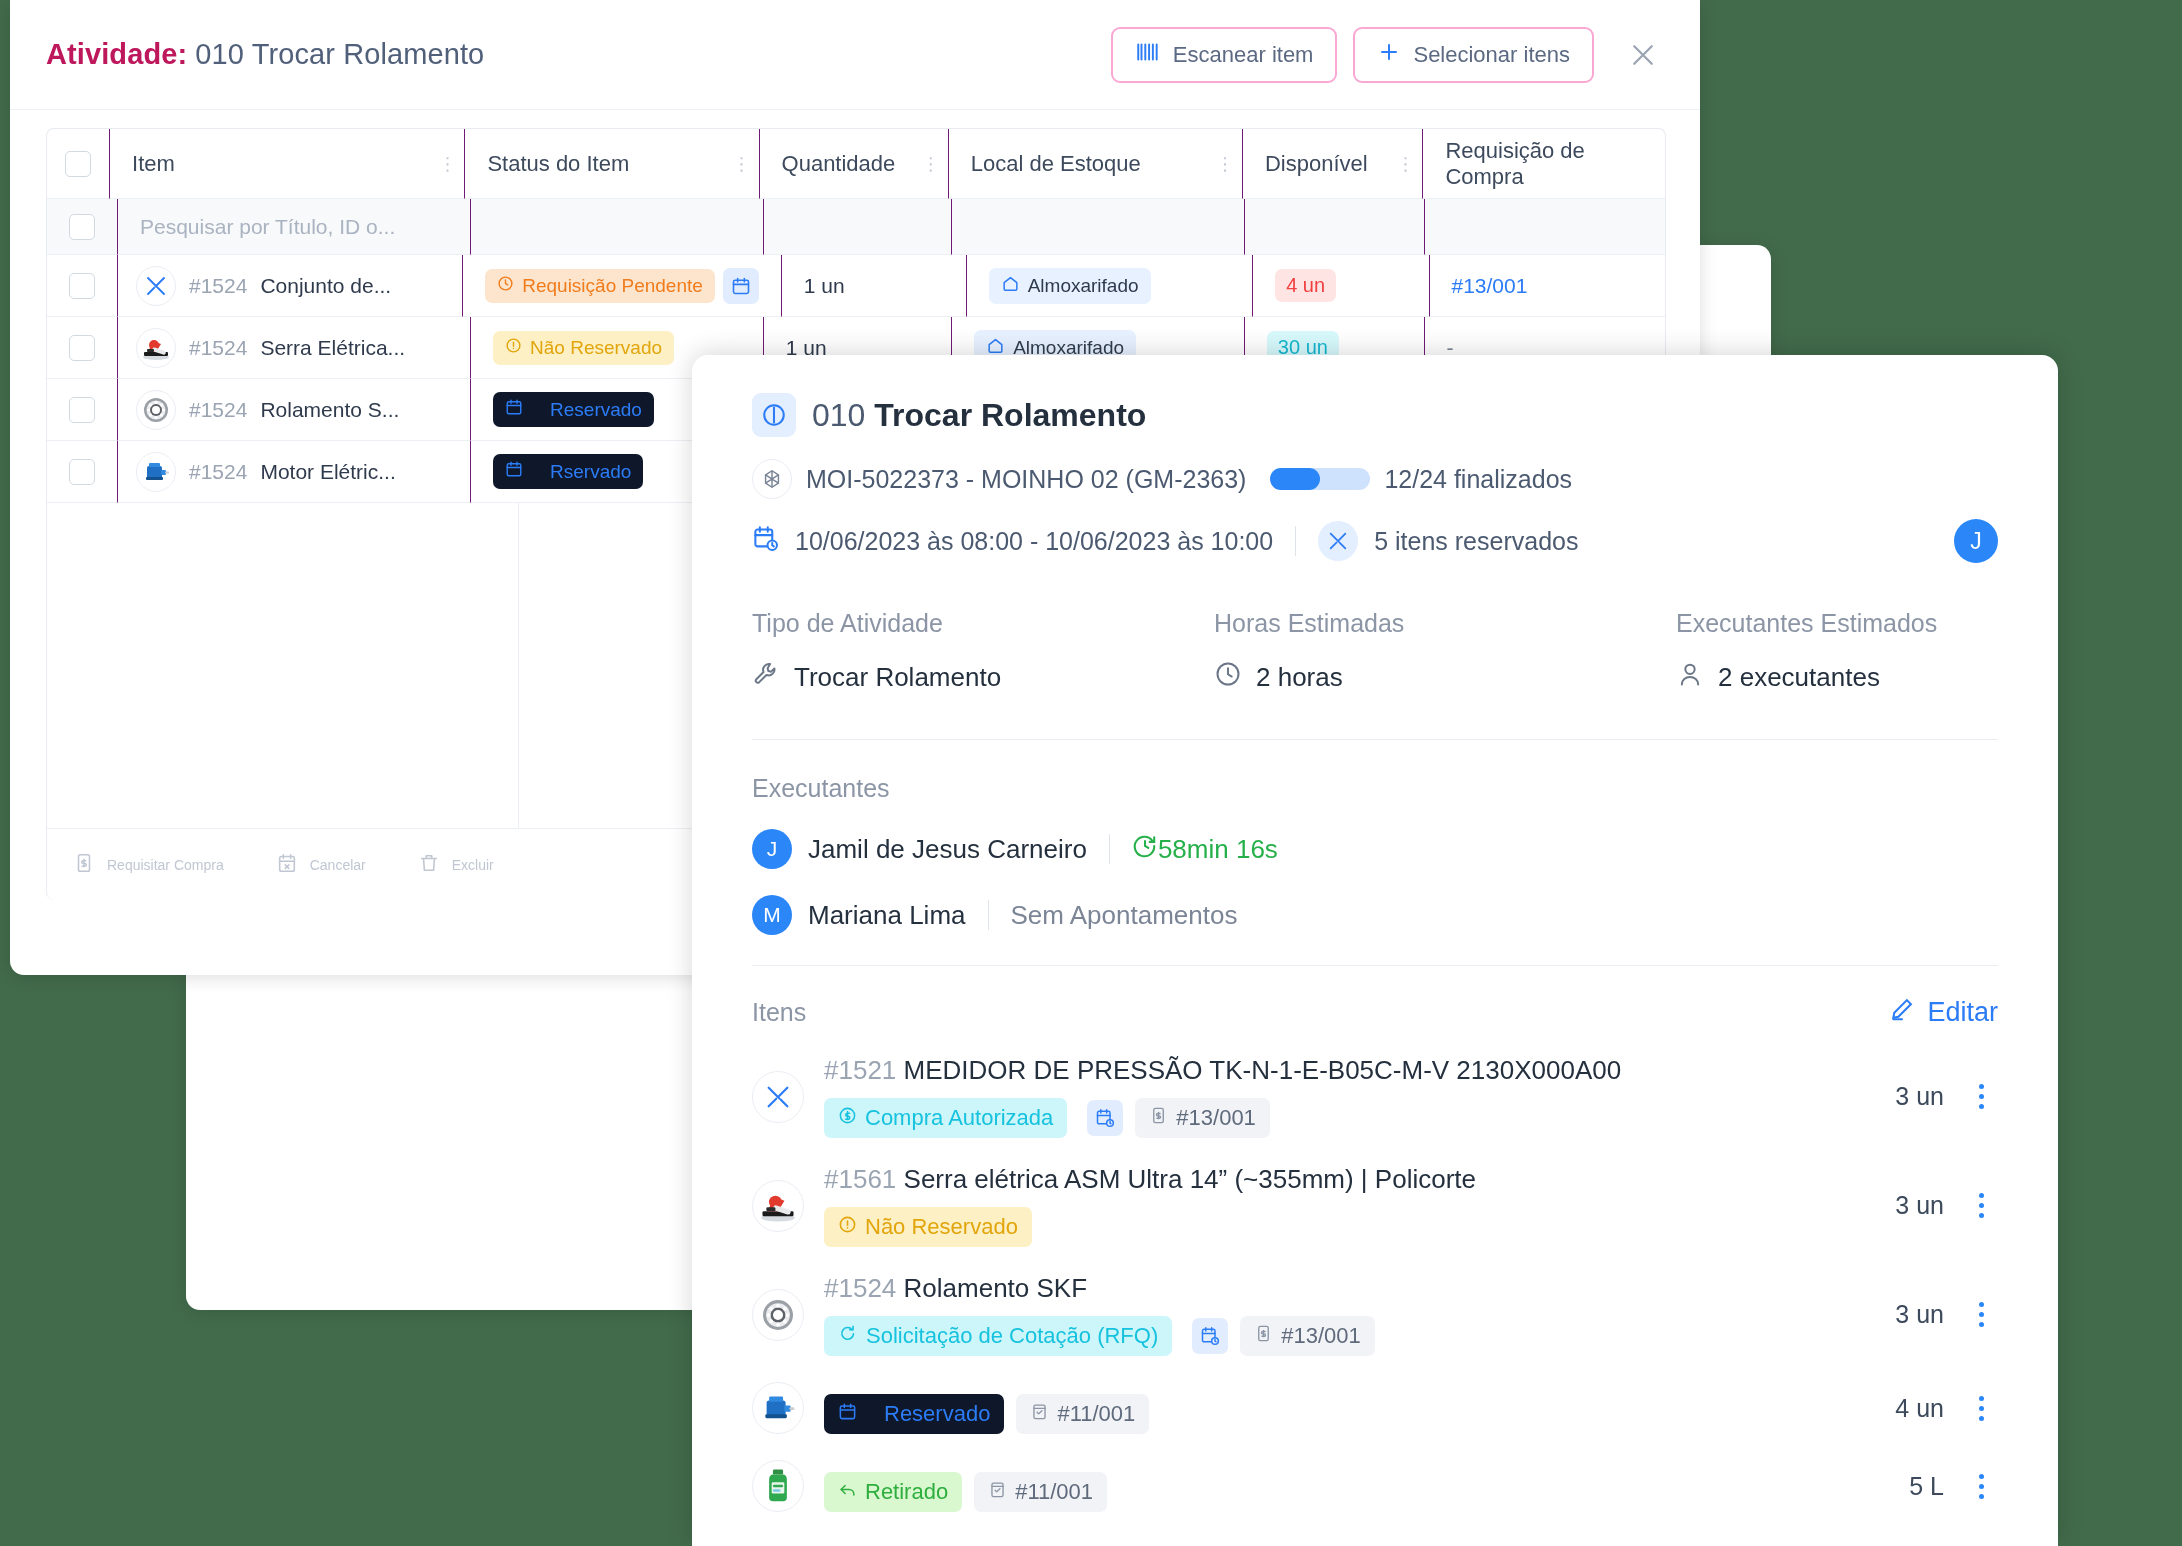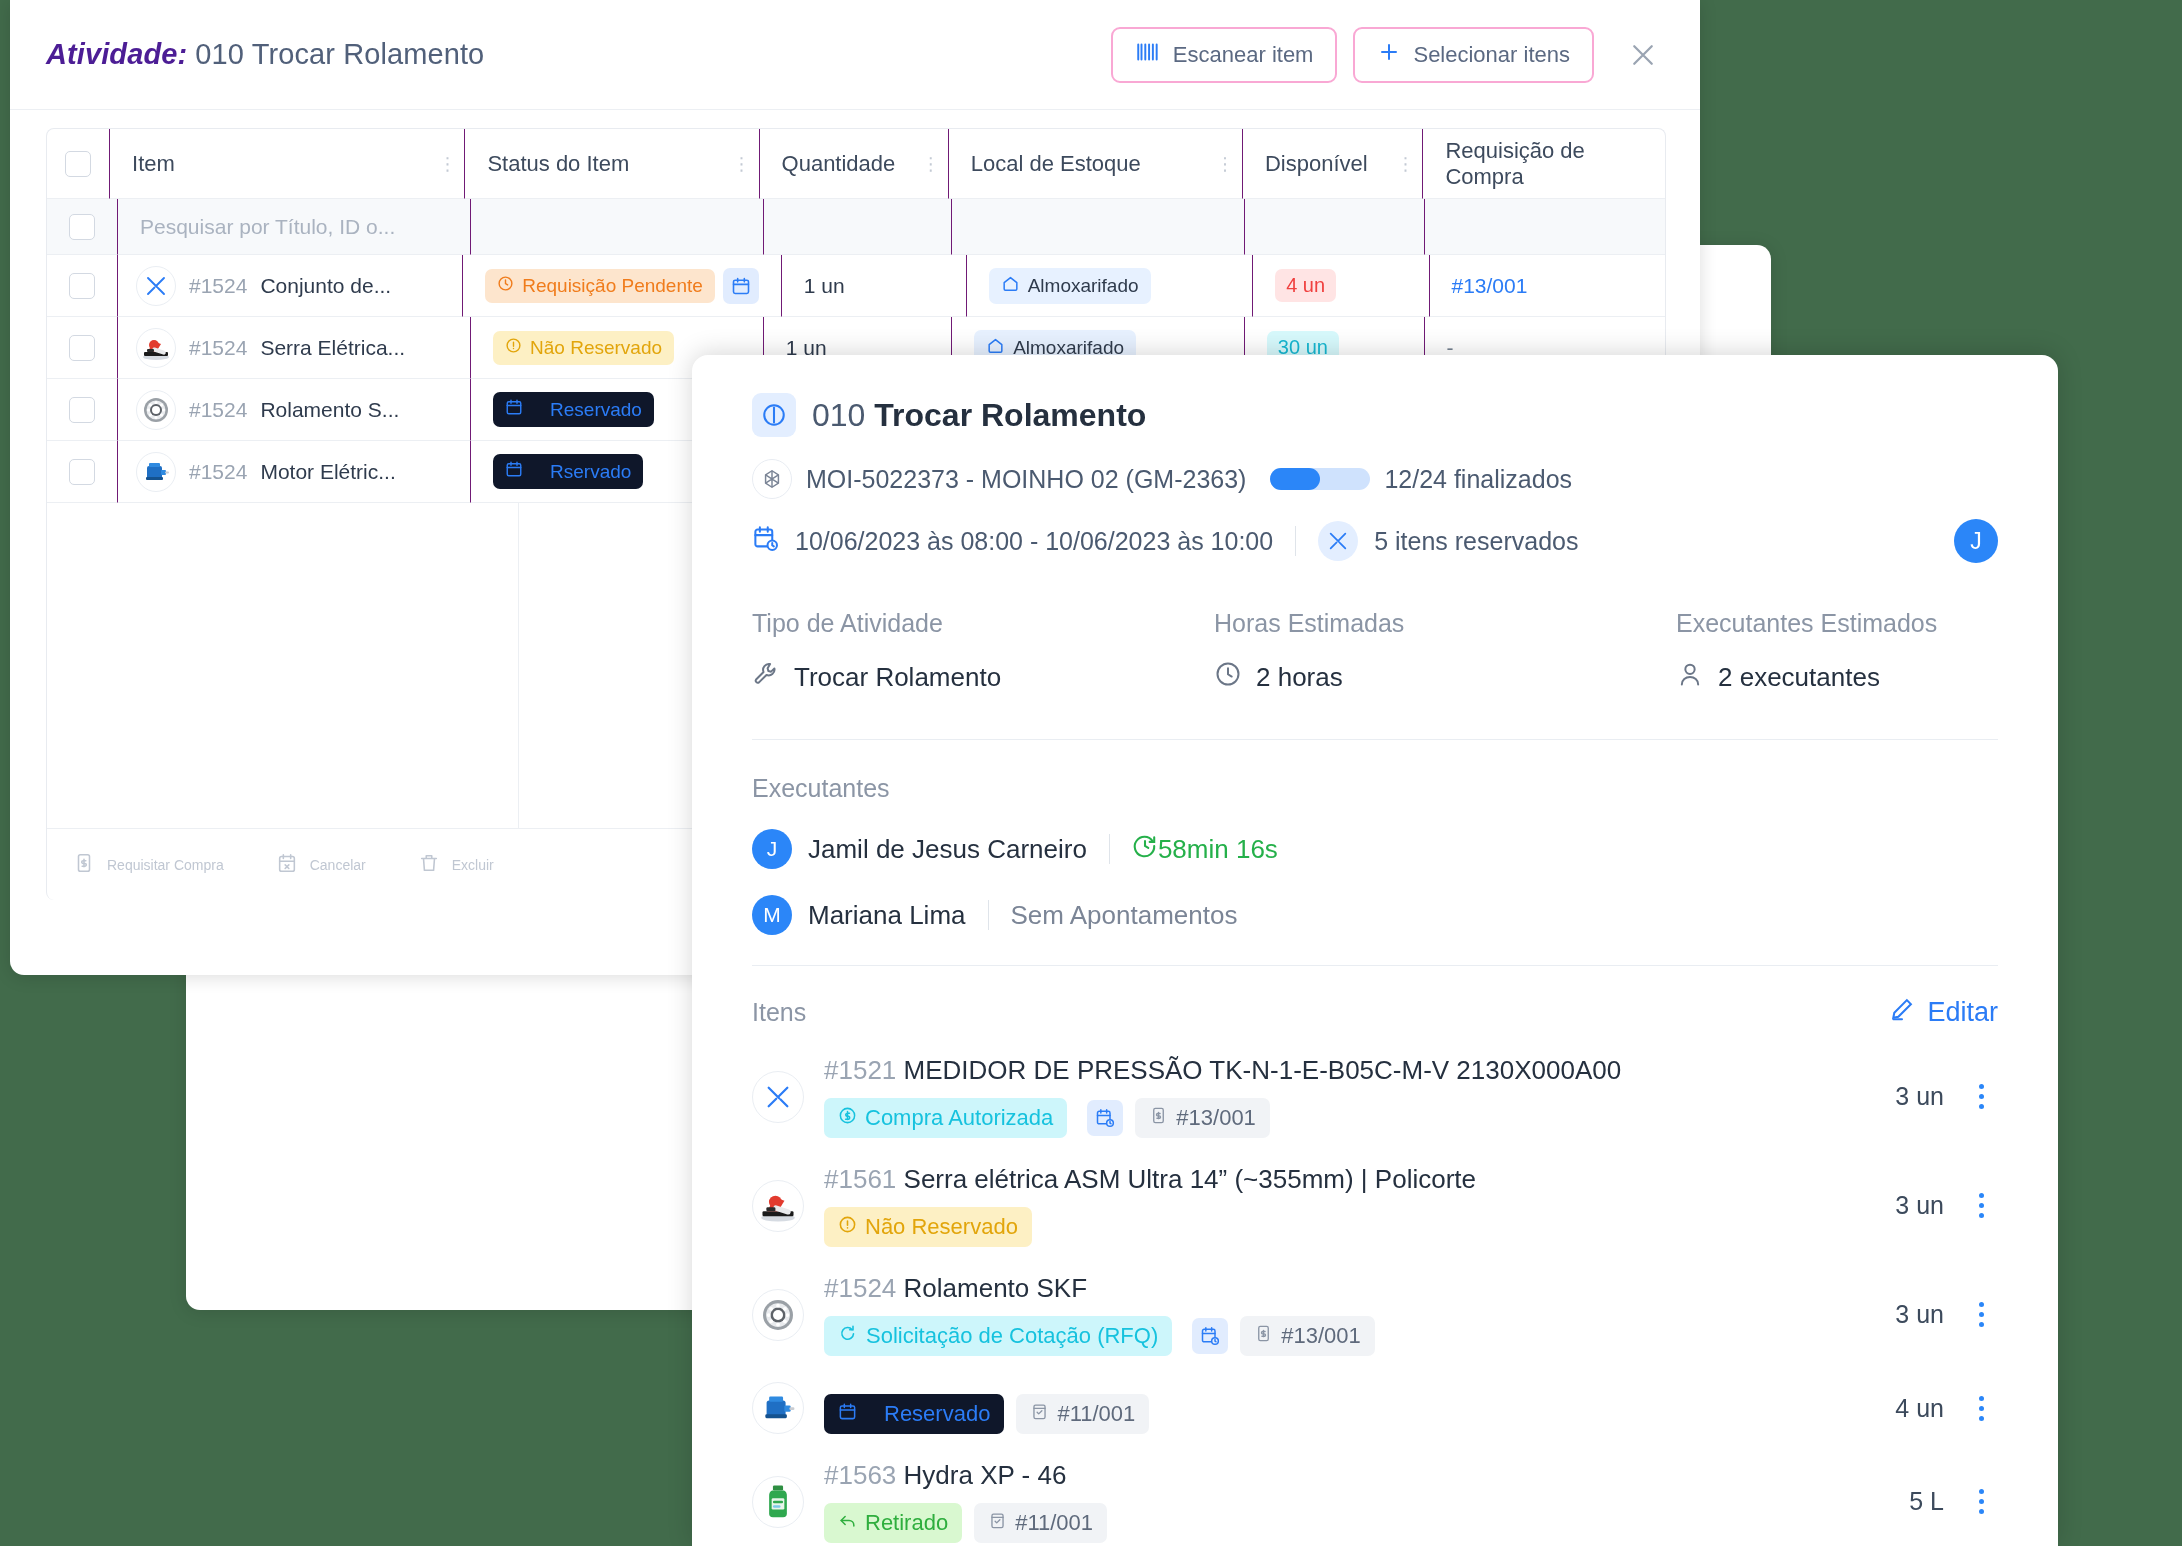--- a/index.html
+++ b/index.html
@@ -25,21 +25,21 @@
     box-shadow:0 2px 18px rgba(0,0,0,.14);
     border-radius:0 0 14px 14px;
     overflow:hidden;
   }
   .act-header {
     height:110px; display:flex; align-items:center;
     padding:0 34px 0 36px; gap:16px;
     border-bottom:1px solid #eceff3;
   }
   .act-title { font-size:29px; color:#3c4a5c; letter-spacing:.1px; }
-  .act-title .lbl { font-weight:700; color:#4c1d95;font-style:italic; }
+  .act-title .lbl { font-weight:700; color:#be185d; }
   .act-title .val { font-weight:400; color:#51607a; }
   .hdr-spacer { flex:1; }
   .hdr-btn {
     height:56px; border:2px solid #f9a8d4; background:#fff; border-radius:9px;
     display:flex; align-items:center; gap:12px; padding:0 22px;
     font-size:22px; color:#5b6982; cursor:pointer; white-space:nowrap;
   }
   .hdr-btn svg { flex:none; }
   .close-x { width:46px; height:46px; display:flex; align-items:center; justify-content:center; cursor:pointer; margin-left:10px;}
 
@@ -776,24 +776,20 @@
     <div class="thumb">
       <svg width="38" height="38" viewBox="0 0 30 30">
         <rect x="11" y="2" width="8" height="4" rx="1" fill="#2f8f42"></rect>
         <path d="M11 6h8c2 0 3 2 3 4v14c0 2-1 3-3 3h-8c-2 0-3-1-3-3V10c0-2 1-4 3-4z" fill="#2fa84f"></path>
         <rect x="10" y="12" width="10" height="9" rx="1" fill="#e8f5ea"></rect>
         <rect x="11" y="14" width="8" height="2" rx="1" fill="#2fa84f"></rect>
         <rect x="11" y="17.5" width="6" height="2" rx="1" fill="#7bc9e8"></rect>
       </svg>
     </div>
     <div class="ir-main">
-      <div class="ir-title">
-        <span class="id">#1563</span>
-        <span>Hydra XP - 46</span>
-      </div>
       <div class="ir-chips">
         <span class="chip green">
           <span>
             <svg width="19" height="19" viewBox="0 0 24 24" fill="none" stroke="#2fae3e" stroke-width="1.9" stroke-linecap="round" stroke-linejoin="round">
                 <path d="M9 7L4 12l5 5"></path>
                 <path d="M4 12h10a6 6 0 0 1 6 6v1"></path>
               </svg>
           </span>
           <span>Retirado</span>
         </span>

